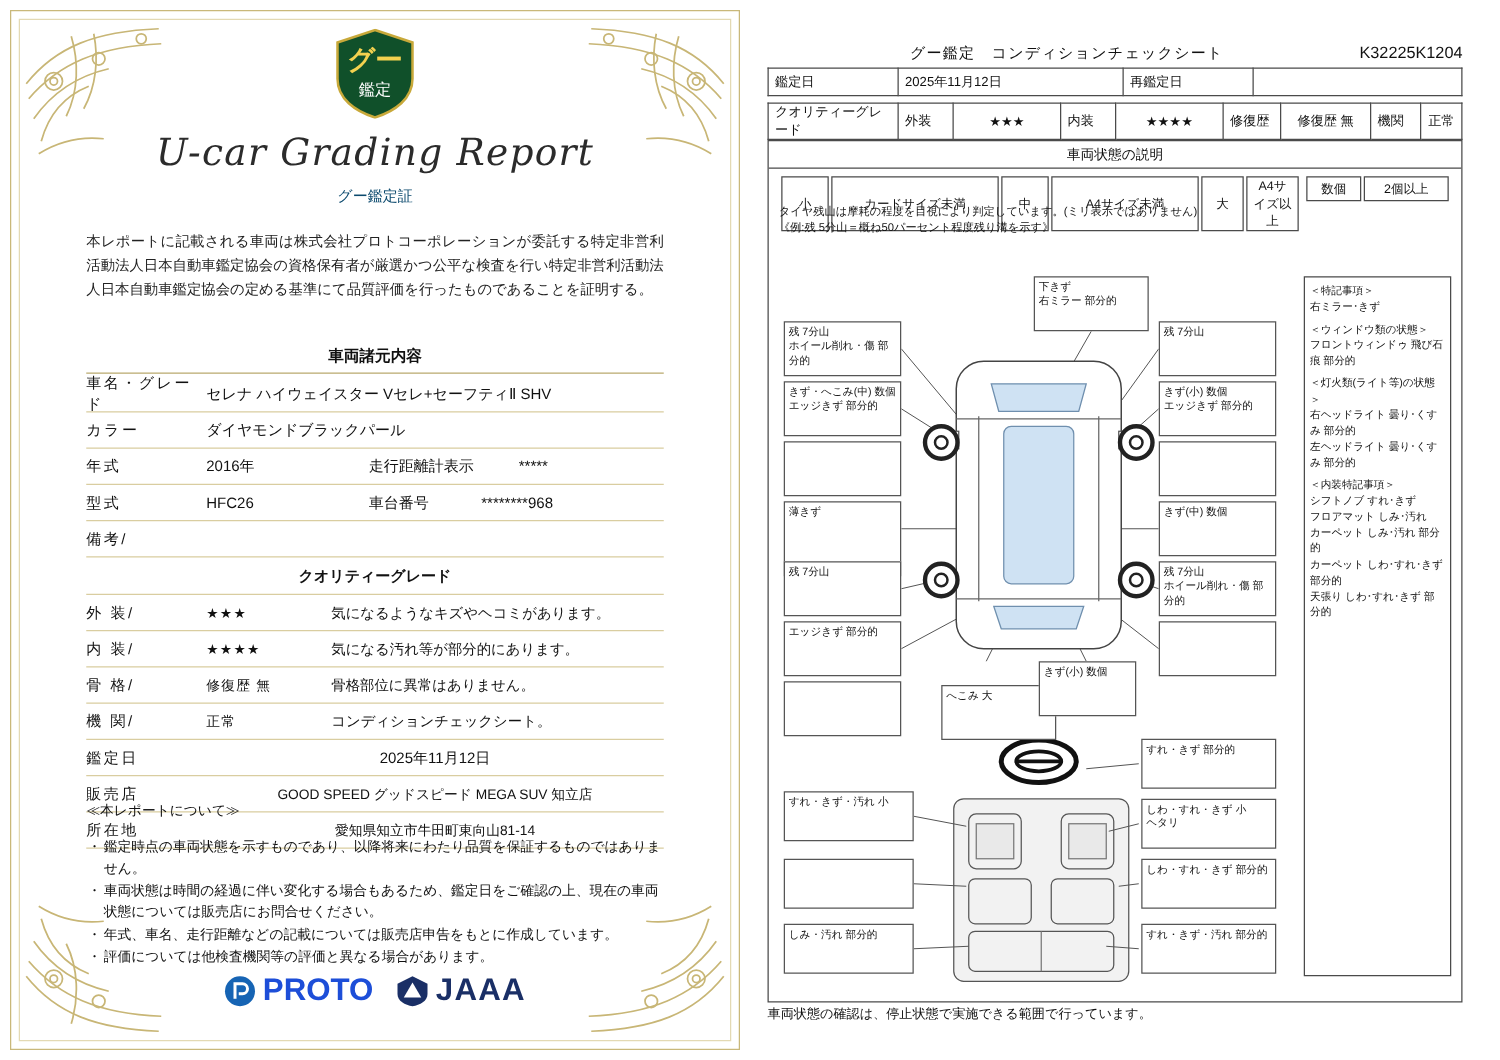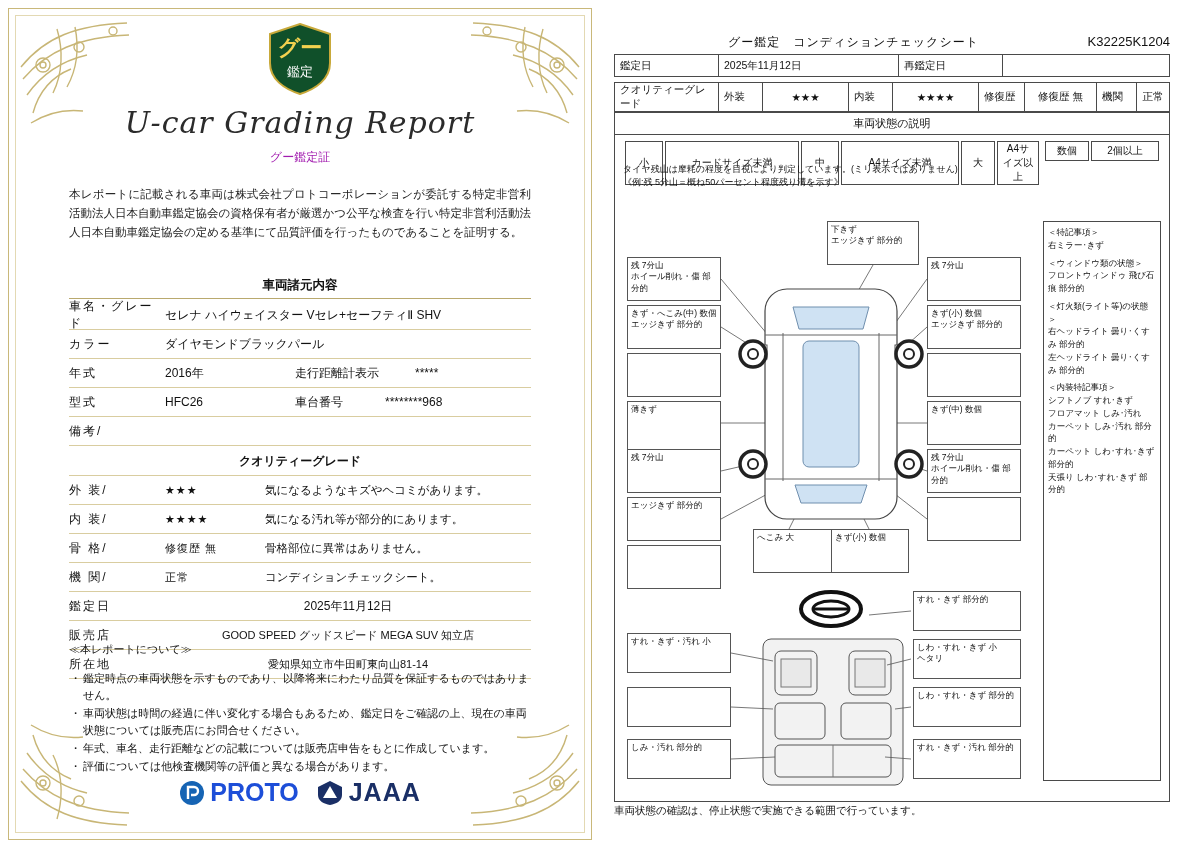--- a/index.html
+++ b/index.html
@@ -39,21 +39,21 @@
     position:absolute; left:0; right:0; top:96px;
     text-align:center;
     font-family:"DejaVu Serif", serif;
     font-style:italic;
     font-size:30px;
     color:#2b2b2b;
     letter-spacing:1px;
   }
   .title-sub {
     position:absolute; left:0; right:0; top:140px;
-    text-align:center; font-size:12px; color:#a21caf;
+    text-align:center; font-size:12px; color:#0c4a6e;
   }
   .intro {
     position:absolute; left:60px; right:60px; top:176px;
     font-size:11.5px; line-height:1.65; color:#222;
     text-align:justify;
   }
 
   .sec-head {
     position:absolute; left:60px; right:60px; top:268px;
     text-align:center; font-size:12.5px; font-weight:bold;
@@ -475,38 +475,38 @@
             <path d="M108,444 L150,452"></path>
             <path d="M288,450 L264,456"></path>
             <path d="M288,498 L272,500"></path>
             <path d="M108,498 L150,500"></path>
             <path d="M108,550 L152,548"></path>
             <path d="M288,550 L262,548"></path>
           </g>
         </svg>
 
         <div class="nb" style="left:204px;top:12px;width:92px;height:44px;white-space:pre-line">下きず
-エッジきず 部分的</div>
+右ミラー 部分的</div>
         <div class="nb" style="left:4px;top:48px;width:94px;height:44px;white-space:pre-line">残 7分山
 ホイール削れ・傷 部分的</div>
         <div class="nb" style="left:304px;top:48px;width:94px;height:44px;white-space:pre-line">残 7分山</div>
         <div class="nb" style="left:4px;top:96px;width:94px;height:44px;white-space:pre-line">きず・へこみ(中) 数個
 エッジきず 部分的</div>
         <div class="nb" style="left:304px;top:96px;width:94px;height:44px;white-space:pre-line">きず(小) 数個
 エッジきず 部分的</div>
         <div class="nb" style="left:4px;top:144px;width:94px;height:44px;white-space:pre-line"></div>
         <div class="nb" style="left:304px;top:144px;width:94px;height:44px;white-space:pre-line"></div>
         <div class="nb" style="left:4px;top:192px;width:94px;height:60px;white-space:pre-line">薄きず</div>
         <div class="nb" style="left:304px;top:192px;width:94px;height:44px;white-space:pre-line">きず(中) 数個</div>
         <div class="nb" style="left:4px;top:240px;width:94px;height:44px;white-space:pre-line">残 7分山</div>
         <div class="nb" style="left:304px;top:240px;width:94px;height:44px;white-space:pre-line">残 7分山
 ホイール削れ・傷 部分的</div>
         <div class="nb" style="left:4px;top:288px;width:94px;height:44px;white-space:pre-line">エッジきず 部分的</div>
         <div class="nb" style="left:304px;top:288px;width:94px;height:44px;white-space:pre-line"></div>
-        <div class="nb" style="left:130px;top:320px;width:92px;height:44px;white-space:pre-line">へこみ 大</div>
+        <div class="nb" style="left:130px;top:339px;width:92px;height:44px;white-space:pre-line">へこみ 大</div>
         <div class="nb" style="left:208px;top:320px;width:78px;height:44px;white-space:pre-line">きず(小) 数個</div>
         <div class="nb" style="left:4px;top:336px;width:94px;height:44px;white-space:pre-line"></div>
 
         <div class="nb" style="left:290px;top:382px;width:108px;height:40px;white-space:pre-line">すれ・きず 部分的</div>
         <div class="nb" style="left:4px;top:424px;width:104px;height:40px;white-space:pre-line">すれ・きず・汚れ 小</div>
         <div class="nb" style="left:290px;top:430px;width:108px;height:40px;white-space:pre-line">しわ・すれ・きず 小
 ヘタリ</div>
         <div class="nb" style="left:290px;top:478px;width:108px;height:40px;white-space:pre-line">しわ・すれ・きず 部分的</div>
         <div class="nb" style="left:4px;top:478px;width:104px;height:40px;white-space:pre-line"></div>
         <div class="nb" style="left:4px;top:530px;width:104px;height:40px;white-space:pre-line">しみ・汚れ 部分的</div>

